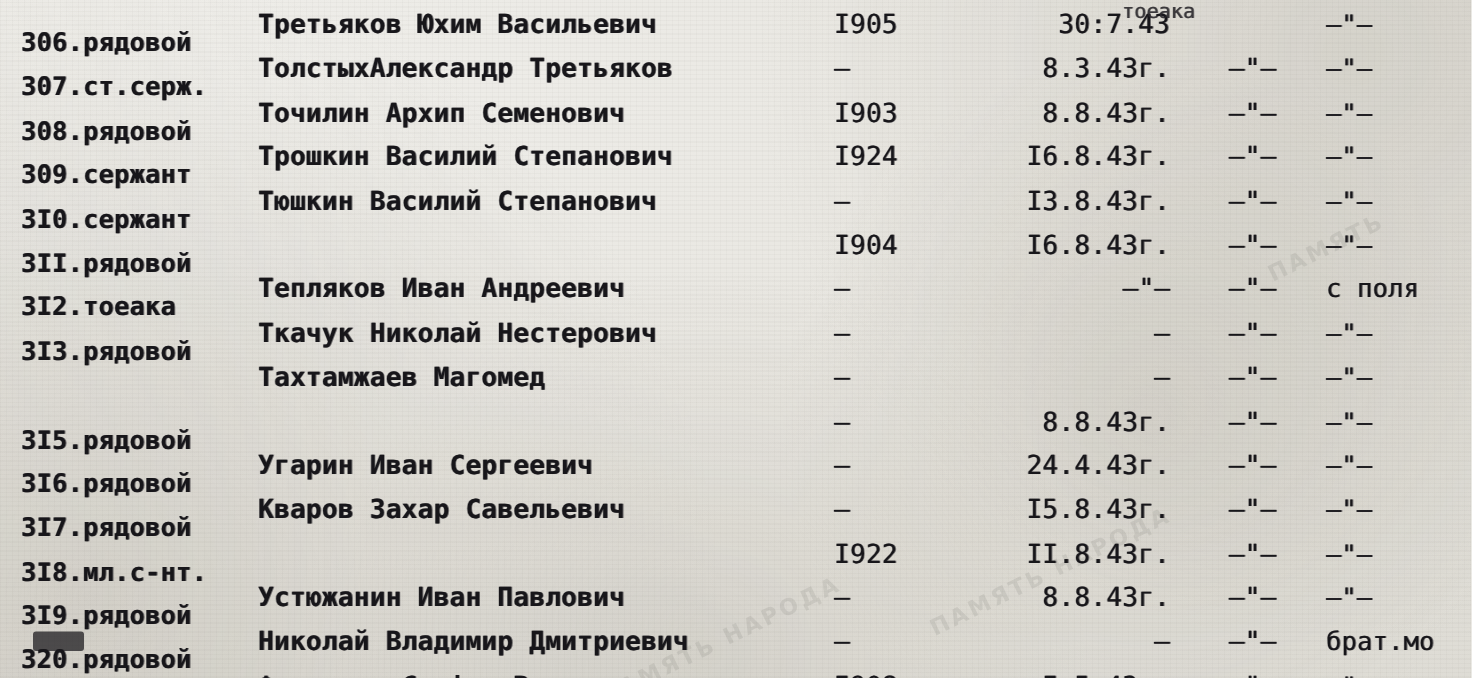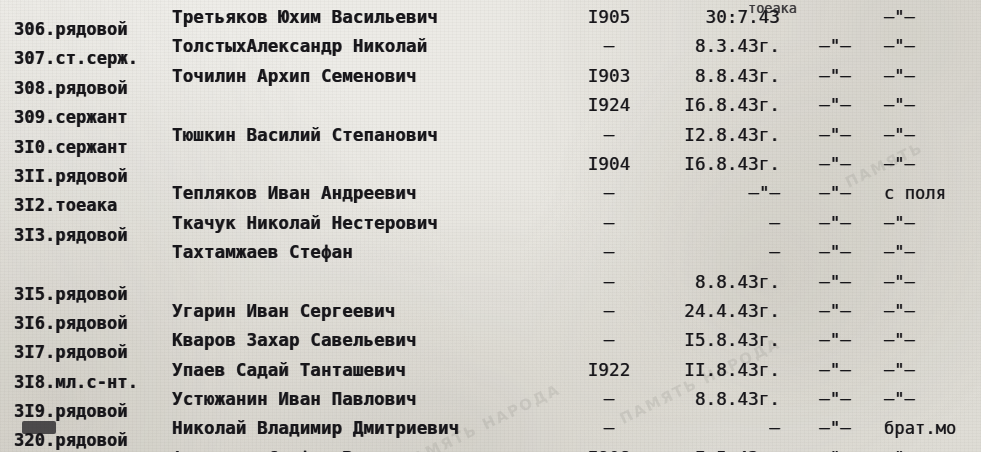--- a/index.html
+++ b/index.html
@@ -73,23 +73,23 @@
     font-size: 17px;
     margin-top: 12px;
   }
   .c-name {
     left: 172px;
     font-weight: bold;
     font-size: 17.5px;
     text-align: right;
   }
   .c-year {
-    left: 572px;
+    left: 556px;
     width: 74px;
-    text-align: center;
+    text-align: left;
   }
   .c-date {
     left: 660px;
     width: 120px;
     text-align: right;
   }
   .c-mark {
     left: 800px;
     width: 70px;
     text-align: center;
@@ -153,49 +153,50 @@
       <span class="cell c-name">Третьяков Юхим Васильевич</span>
       <span class="cell c-year">I905</span>
       <span class="cell c-date">30:7.43</span>
       <span class="cell c-extra">тоеака</span>
       <span class="cell c-mark dash"></span>
       <span class="cell c-note dash">–"–</span>
     </div>
 
     <div class="row">
       <span class="cell c-num">307.ст.серж.</span>
-      <span class="cell c-name">ТолстыхАлександр Николай</span>
+      <span class="cell c-name">ТолстыхАлександр Третьяков</span>
       <span class="cell c-year">–</span>
       <span class="cell c-date">8.3.43г.</span>
       <span class="cell c-mark dash">–"–</span>
       <span class="cell c-note dash">–"–</span>
     </div>
 
     <div class="row">
       <span class="cell c-num">308.рядовой</span>
       <span class="cell c-name">Точилин Архип Семенович</span>
       <span class="cell c-year">I903</span>
       <span class="cell c-date">8.8.43г.</span>
       <span class="cell c-mark dash">–"–</span>
       <span class="cell c-note dash">–"–</span>
     </div>
 
     <div class="row">
       <span class="cell c-num">309.сержант</span>
+      <span class="cell c-name">Трошкин Василий Степанович</span>
       <span class="cell c-year">I924</span>
       <span class="cell c-date">I6.8.43г.</span>
       <span class="cell c-mark dash">–"–</span>
       <span class="cell c-note dash">–"–</span>
     </div>
 
     <div class="row">
       <span class="cell c-num">3I0.сержант</span>
       <span class="cell c-name">Тюшкин Василий Степанович</span>
       <span class="cell c-year">–</span>
-      <span class="cell c-date">I2.8.43г.</span>
+      <span class="cell c-date">I3.8.43г.</span>
       <span class="cell c-mark dash">–"–</span>
       <span class="cell c-note dash">–"–</span>
     </div>
 
     <div class="row">
       <span class="cell c-num">3II.рядовой</span>
       <span class="cell c-year">I904</span>
       <span class="cell c-date">I6.8.43г.</span>
       <span class="cell c-mark dash">–"–</span>
       <span class="cell c-note dash">–"–</span>
@@ -213,21 +214,21 @@
     <div class="row">
       <span class="cell c-num">3I3.рядовой</span>
       <span class="cell c-name">Ткачук Николай Нестерович</span>
       <span class="cell c-year">–</span>
       <span class="cell c-date">–</span>
       <span class="cell c-mark dash">–"–</span>
       <span class="cell c-note dash">–"–</span>
     </div>
 
     <div class="row">
-      <span class="cell c-name">Тахтамжаев Стефан</span>
+      <span class="cell c-name">Тахтамжаев Магомед</span>
       <span class="cell c-year">–</span>
       <span class="cell c-date">–</span>
       <span class="cell c-mark dash">–"–</span>
       <span class="cell c-note dash">–"–</span>
     </div>
 
     <div class="row">
       <span class="cell c-num">3I5.рядовой</span>
       <span class="cell c-year">–</span>
       <span class="cell c-date">8.8.43г.</span>
@@ -248,21 +249,20 @@
       <span class="cell c-num">3I7.рядовой</span>
       <span class="cell c-name">Кваров Захар Савельевич</span>
       <span class="cell c-year">–</span>
       <span class="cell c-date">I5.8.43г.</span>
       <span class="cell c-mark dash">–"–</span>
       <span class="cell c-note dash">–"–</span>
     </div>
 
     <div class="row">
       <span class="cell c-num">3I8.мл.с-нт.</span>
-      <span class="cell c-name">Упаев Садай Танташевич</span>
       <span class="cell c-year">I922</span>
       <span class="cell c-date">II.8.43г.</span>
       <span class="cell c-mark dash">–"–</span>
       <span class="cell c-note dash">–"–</span>
     </div>
 
     <div class="row">
       <span class="cell c-num">3I9.рядовой</span>
       <span class="cell c-name">Устюжанин Иван Павлович</span>
       <span class="cell c-year">–</span>

